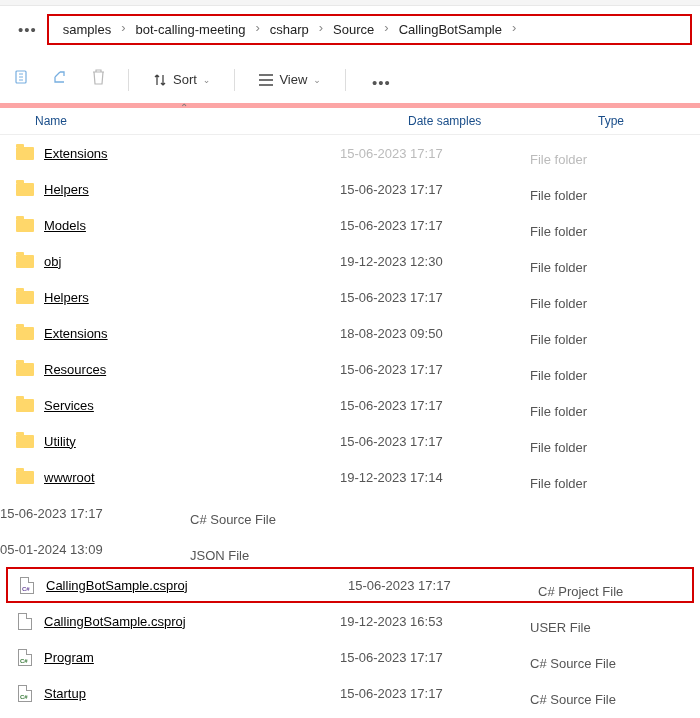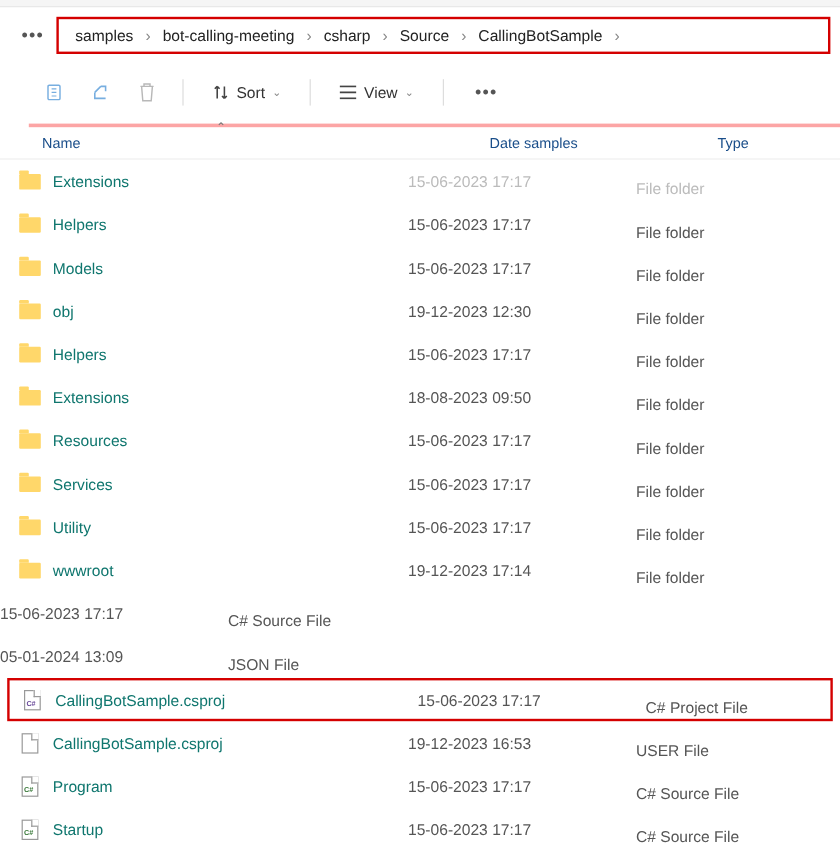--- a/index.html
+++ b/index.html
@@ -24,42 +24,41 @@
     .ellipsis-btn {
       color: #555;
       font-size: 15px;
       padding: 0 6px;
       letter-spacing: 1px;
       cursor: pointer;
     }
     .breadcrumb-box {
       border: 2px solid #d40000;
       display: flex;
-      align-items: center;
+      align-items: flex-start;
       padding: 4px 6px;
       margin-left: 4px;
       flex: 1;
     }
     .crumb {
       padding: 2px 8px;
       color: #222;
       cursor: pointer;
       white-space: nowrap;
     }
     .crumb-sep {
       color: #888;
       padding: 0 2px;
     }
     .toolbar {
       display: flex;
-      align-items: center;
+      align-items: flex-end;
       padding: 10px 8px 12px 8px;
       gap: 10px;
-      border-bottom: 3px solid #fca5a5;
-      margin-left: 24px;
+      border-bottom: 5px solid #fca5a5;
     }
     .tool-btn { width: 28px; height: 28px; display:flex; align-items:center; justify-content:center; cursor:pointer; color:#6aa0d8; }
     .tool-btn.disabled { color:#b8b8b8; cursor:default; }
     .vdiv { width:1px; height:22px; background:#ddd; margin: 0 6px; }
     .tool-combo {
       display:flex; align-items:center; gap:6px; padding:4px 8px; cursor:pointer; color:#333;
     }
     .caret-down { font-size:9px; color:#888; }
     .more-btn { color:#555; font-size:15px; letter-spacing:1px; padding:0 10px; cursor:pointer;}
     .header-row {
@@ -95,21 +94,21 @@
       content:""; position:absolute; top:-3px; left:0; width:8px; height:3px; background:#ffd76a; border-radius:1px 1px 0 0;
     }
     .file-icon {
       width:14px; height:17px; border:1px solid #999; background:#fff; position:relative;
     }
     .file-icon::after{
       content:""; position:absolute; top:-1px; right:-1px; width:5px; height:5px; background:#fff; border-left:1px solid #999; border-bottom:1px solid #999;
     }
     .file-icon.cs::before { content:"C#"; position:absolute; font-size:6px; bottom:1px; left:1px; color:#3a7a3a; font-weight:bold; }
     .file-icon.proj::before { content:"C#"; position:absolute; font-size:6px; bottom:1px; left:1px; color:#6a4a9a; font-weight:bold; }
-    .filename { color:#0f766e; }
+    .filename { color:#000000;text-decoration:underline; }
   </style>
 </head>
 <body>
 
 <div class="topbar"></div>
 
 <div class="breadcrumb-row">
   <span class="ellipsis-btn">•••</span>
   <div class="breadcrumb-box" id="breadcrumb-box">
       <span class="crumb">samples</span>

